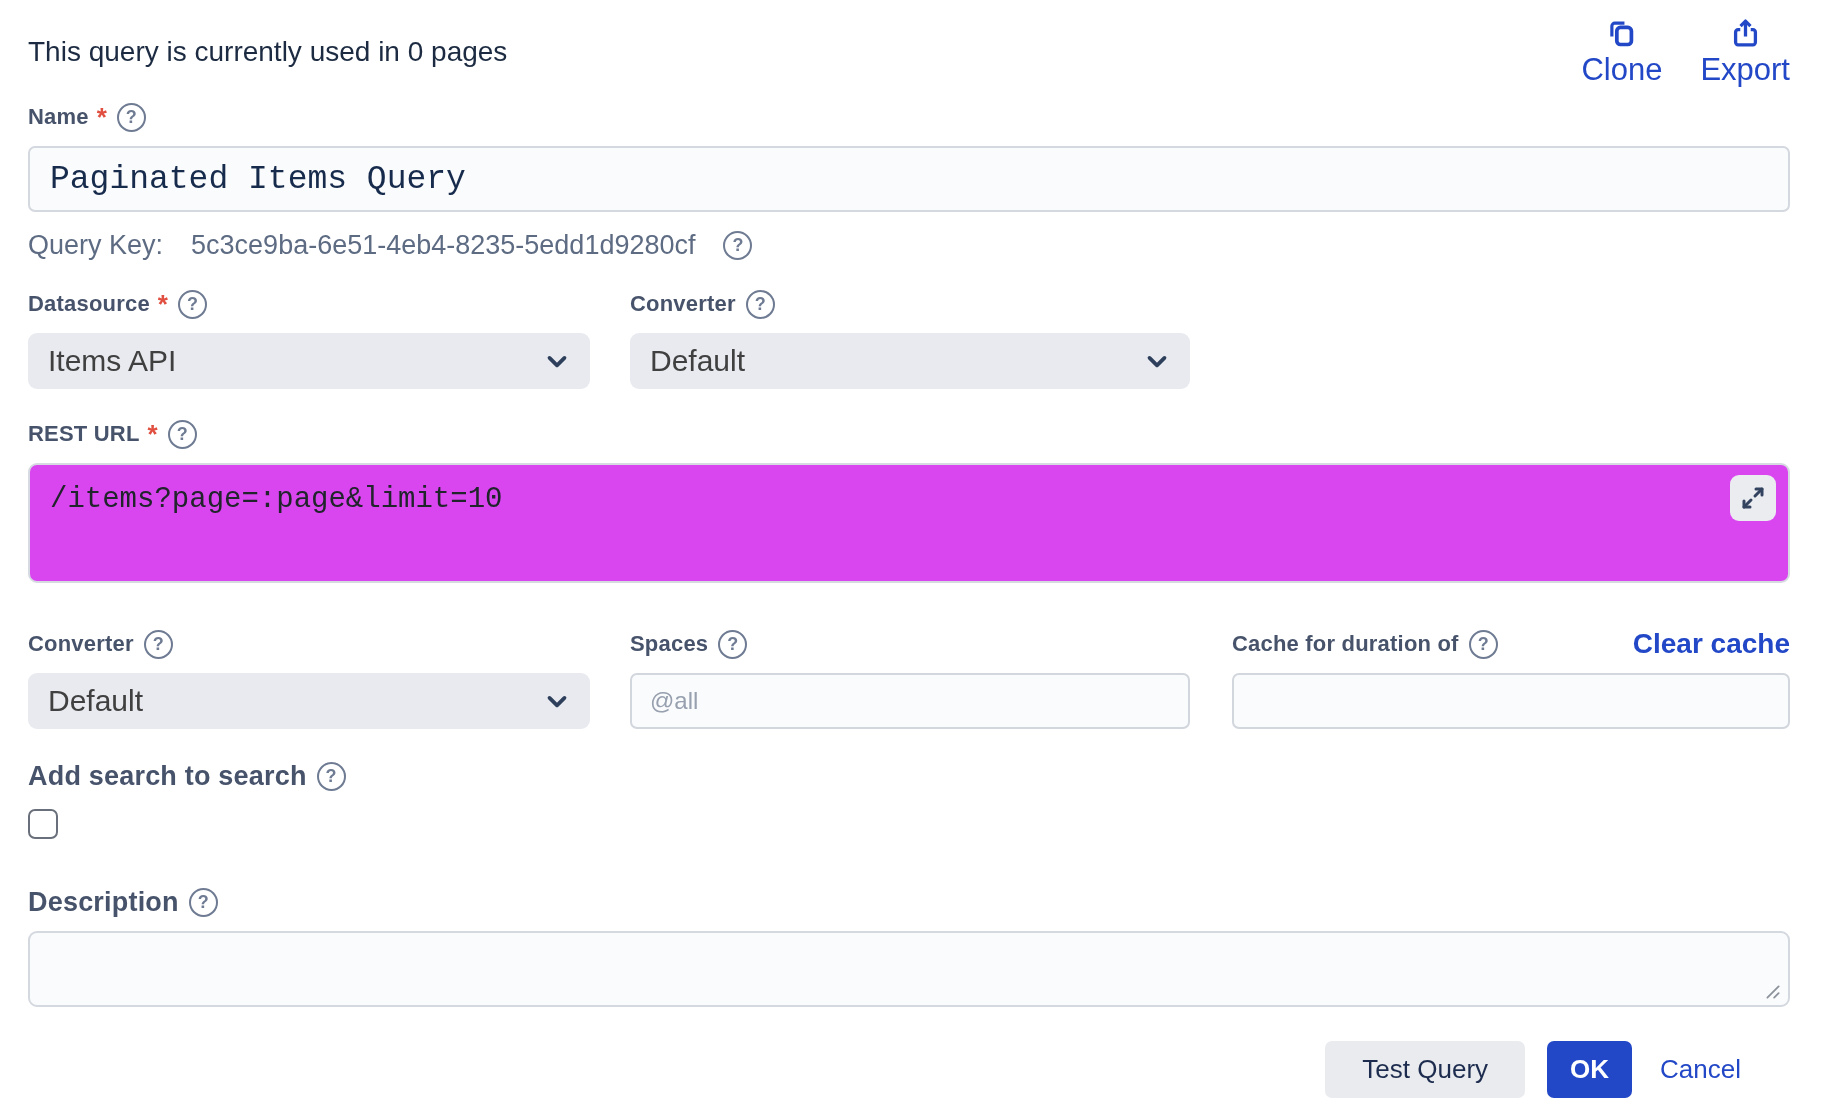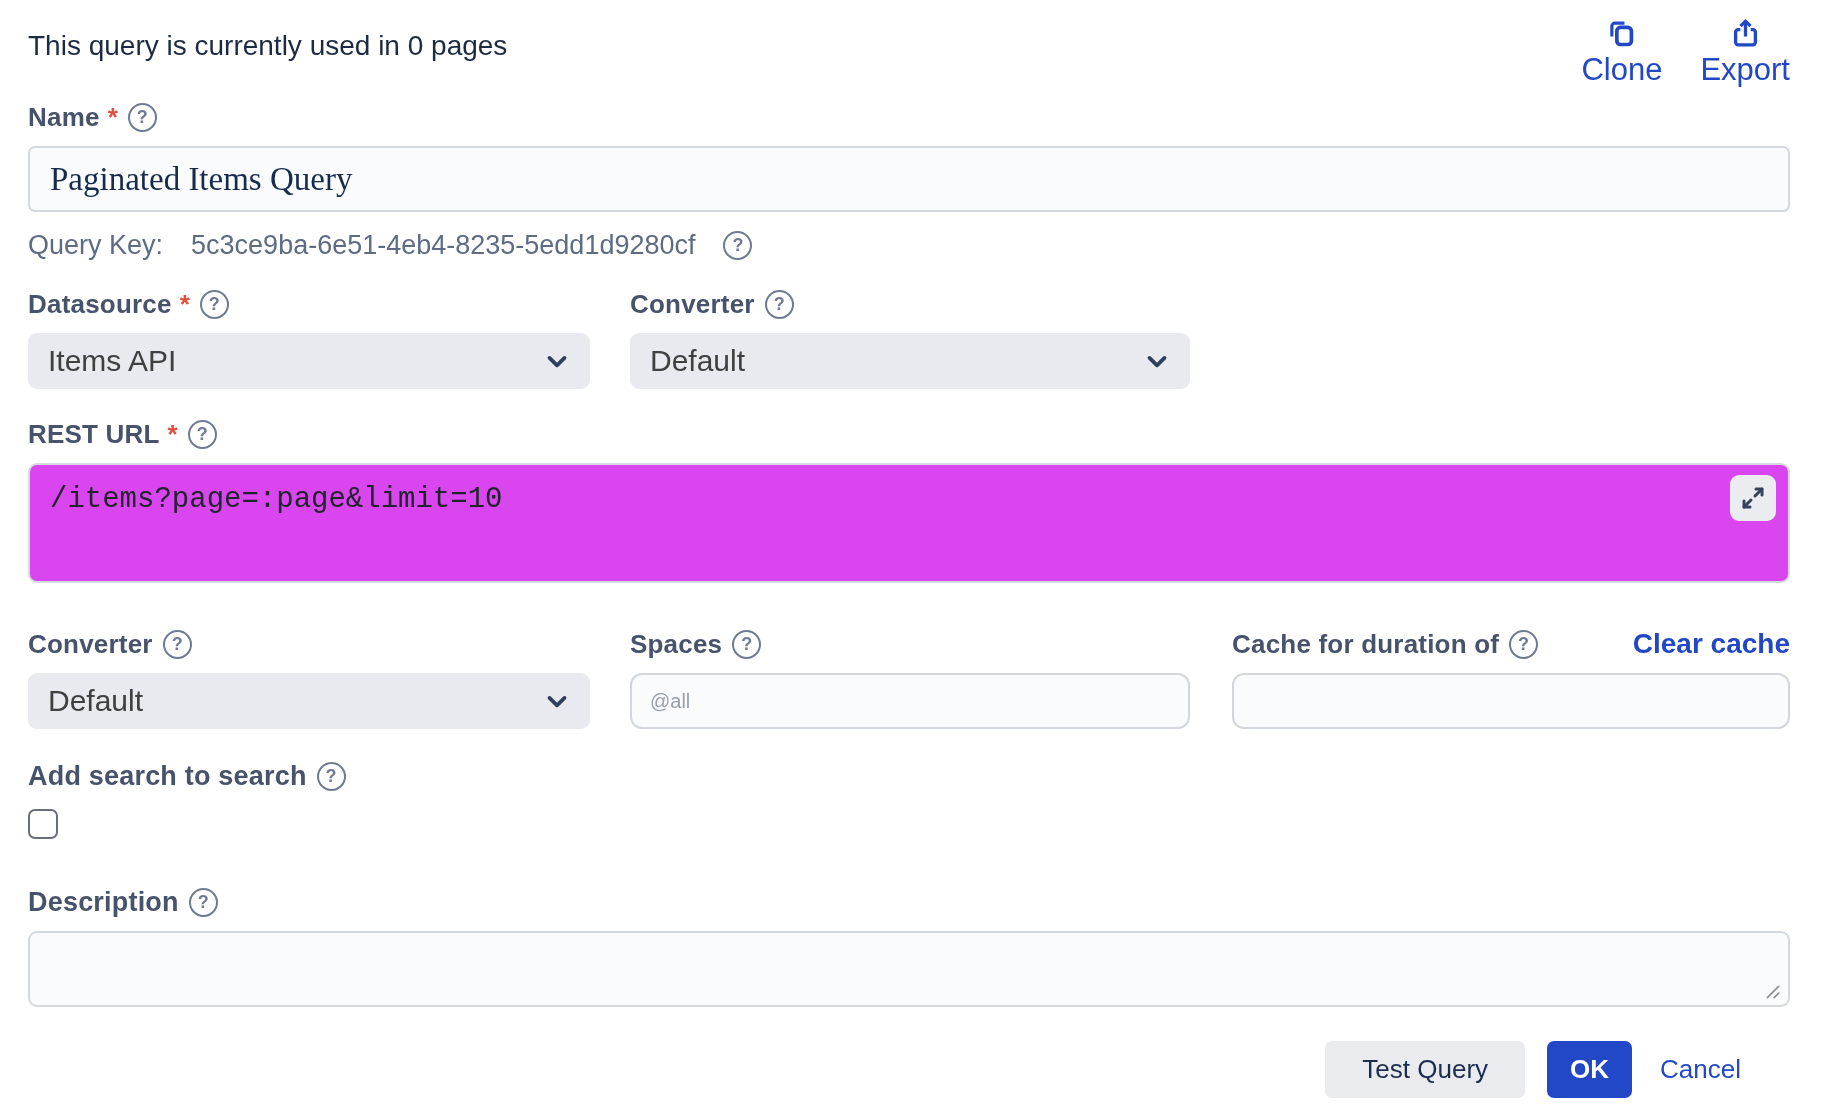--- a/index.html
+++ b/index.html
@@ -6,45 +6,45 @@
   html, body { background: #ffffff; }
   body {
     width: 1822px; height: 1118px;
     font-family: "Liberation Sans", "DejaVu Sans", sans-serif;
     color: #172b4d;
     overflow: hidden;
   }
   .page { padding: 30px 32px 0 28px; width: 1822px; }
 
   
-  .topbar { display: flex; justify-content: space-between; height: 44px; }
+  .topbar { display: flex; align-items: center; justify-content: space-between; height: 44px; }
   .usage-text { font-size: 28px; color: #1c2b41; }
   .top-actions { display: flex; align-items: center; gap: 38px; }
   .link-btn {
     display: inline-flex; align-items: center; gap: 2px;
     color: #2348c7; font-size: 31px; font-weight: 500;
     cursor: pointer; text-decoration: none; flex-direction: column;
   }
   .link-btn svg { display: block; }
 
   
   .label-row { display: flex; align-items: center; gap: 10px; line-height: 34px; }
-  .field-label { font-size: 26px; font-weight: 700; color: #47536b; letter-spacing: 0.2px; }
+  .field-label { font-size: 22px; font-weight: 700; color: #47536b; letter-spacing: 0.2px; }
   .required { color: #e04f3f; font-size: 26px; font-weight: 600; margin-left: -2px; }
   .help {
     width: 29px; height: 29px; border: 2px solid #6e7b92; border-radius: 50%;
     display: inline-flex; align-items: center; justify-content: center;
     font-size: 18px; font-weight: 600; color: #6e7b92; flex: 0 0 auto;
   }
 
   
   .text-input {
     width: 100%; height: 66px;
     background: #fafbfc; border: 2px solid #d4d8df; border-radius: 7px;
-    font-family: Liberation Serif, serif;
+    font-family: Liberation Mono, monospace;
     font-size: 33px; color: #172b4d; padding: 0 20px; outline: none;
   }
   .text-input::placeholder { color: #97a0af; }
   .mt26 { margin-top: 26px; }
   .mt12 { margin-top: 12px; }
 
   .query-key-row { display: flex; align-items: center; gap: 28px; margin-top: 18px; }
   .query-key-text { font-size: 27px; color: #5d6b83; }
 
   
@@ -57,23 +57,23 @@
     margin-top: 12px; height: 56px; width: 100%;
     background: #e8eaef; border-radius: 9px;
     display: flex; align-items: center; justify-content: space-between;
     padding: 0 18px 0 20px; cursor: pointer;
   }
   .select-value { font-size: 30px; color: #404040; }
   .select svg { display: block; }
 
   .small-input {
     margin-top: 12px; width: 100%; height: 56px;
-    background: #fafbfc; border: 2px solid #d2d6dd; border-radius: 12px;
+    background: #fafbfc; border: 2px solid #d2d6dd; border-radius: 7px;
     font-family: "Liberation Sans", sans-serif;
-    font-size: 20px; color: #172b4d; padding: 0 18px; outline: none;
+    font-size: 24px; color: #172b4d; padding: 0 18px; outline: none;
   }
   .small-input::placeholder { color: #97a0af; }
 
   .cache-head { display: flex; align-items: center; justify-content: space-between; }
   .clear-cache { font-size: 28px; font-weight: 700; color: #2348c7; cursor: pointer; text-decoration: none; }
 
   
   .url-wrap { position: relative; margin-top: 12px; }
   .url-area {
     width: 100%; height: 120px; resize: none;

